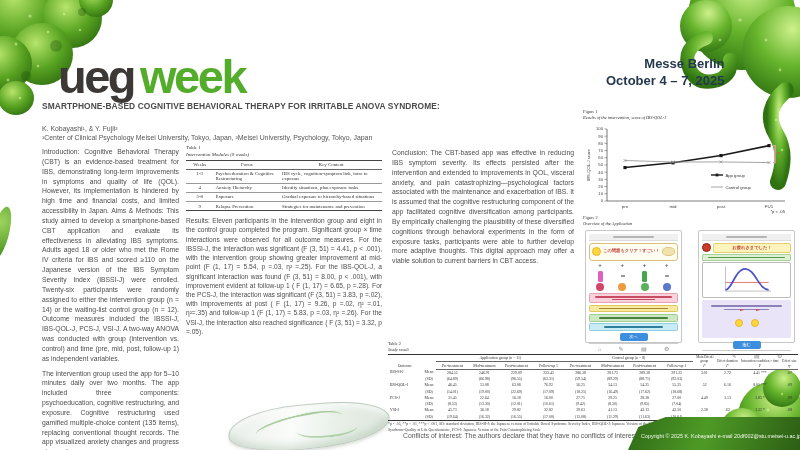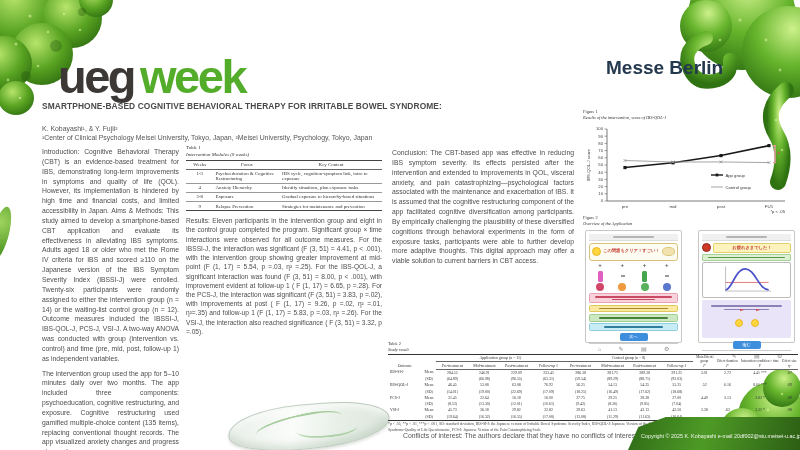--- a/index.html
+++ b/index.html
@@ -26,21 +26,21 @@
     border-bottom:2px solid rgba(90,160,70,.4);}
 
   
   .logo{left:40px;top:56px;font-weight:bold;font-size:47px;line-height:.9;letter-spacing:-2.5px;white-space:nowrap;margin-left:18px;}
   .logo .ueg{color:#3b3835;}
   .logo .week{color:#53ad2a;margin-left:6px;}
   .meisei{left:366px;top:37px;width:66px;text-align:center;}
   .meisei svg{width:38px;height:30px;display:block;margin:0 auto 1px;}
   .meisei-name{font-size:8.5px;font-weight:bold;color:#872231;letter-spacing:2.6px;line-height:1.1;}
   .meisei-sub{font-size:3.9px;font-weight:bold;color:#872231;letter-spacing:2px;line-height:1.2;}
-  .event{left:606px;top:56px;font-size:19px;line-height:1.28;color:#24384e;font-weight:bold;text-align:right;}
+  .event{left:606px;top:56px;font-size:13px;line-height:1.28;color:#24384e;font-weight:bold;text-align:right;}
   .title{left:42px;top:101px;font-size:8.4px;font-weight:bold;color:#4a4a4a;line-height:1.32;letter-spacing:.1px;}
   .authors{left:42px;top:125px;font-size:6.9px;color:#555;}
   .affil{left:42px;top:134px;font-size:6.9px;color:#555;}
 
   
   .col p{margin:0 0 5px;text-align:justify;}
   .col1{left:42px;top:147px;width:137px;font-size:6.8px;line-height:1.45;}
   .col2{left:186px;top:145px;width:196px;}
   .col2 .results{font-size:6.6px;line-height:1.4;margin-top:5px;}
   .col3{left:392px;top:148px;width:182px;font-size:6.8px;line-height:1.45;}
@@ -210,24 +210,25 @@
   <div class="abs glass">
     <div class="s1"></div>
     <div class="s2"></div>
   </div>
 
   <div class="abs logo"><span class="ueg">ueg</span><span class="week">week</span></div>
 
 
   <div class="abs event">
     <div>Messe Berlin</div>
+    <div>October 4 – 7, 2025</div>
   </div>
 
   <div class="abs title">
-    <div>SMARTPHONE-BASED COGNITIVE BEHAVIORAL THERAPY FOR IRRITABLE BOWEL SYNDROME:</div>
+    <div>SMARTPHONE-BASED COGNITIVE BEHAVIORAL THERAPY FOR IRRITABLE ANOVA SYNDROME:</div>
   </div>
   <div class="abs authors">K. Kobayashi¹, &amp; Y. Fujii²</div>
   <div class="abs affil">¹Center of Clinical Psychology Meisei University, Tokyo, Japan, ²Meisei University, Psychology, Tokyo, Japan</div>
 
   <div class="abs col col1">
     <p>Introduction: Cognitive Behavioral Therapy (CBT) is an evidence-based treatment for IBS, demonstrating long-term improvements in symptoms and quality of life (QOL). However, its implementation is hindered by high time and financial costs, and limited accessibility in Japan. Aims &amp; Methods: This study aimed to develop a smartphone-based CBT application and evaluate its effectiveness in alleviating IBS symptoms. Adults aged 18 or older who met the Rome IV criteria for IBS and scored ≥110 on the Japanese version of the IBS Symptom Severity Index (IBSSI-J) were enrolled. Twenty-six participants were randomly assigned to either the intervention group (n = 14) or the waiting-list control group (n = 12). Outcome measures included the IBSSI-J, IBS-QOL-J, PCS-J, VSI-J. A two-way ANOVA was conducted with group (intervention vs. control) and time (pre, mid, post, follow-up 1) as independent variables.</p>
     <p>The intervention group used the app for 5–10 minutes daily over two months. The app included three components: psychoeducation, cognitive restructuring, and exposure. Cognitive restructuring used gamified multiple-choice content (135 items), replacing conventional thought records. The app visualized anxiety changes and progress via graphs.</p>
   </div>
 
   <div class="abs col col2">

